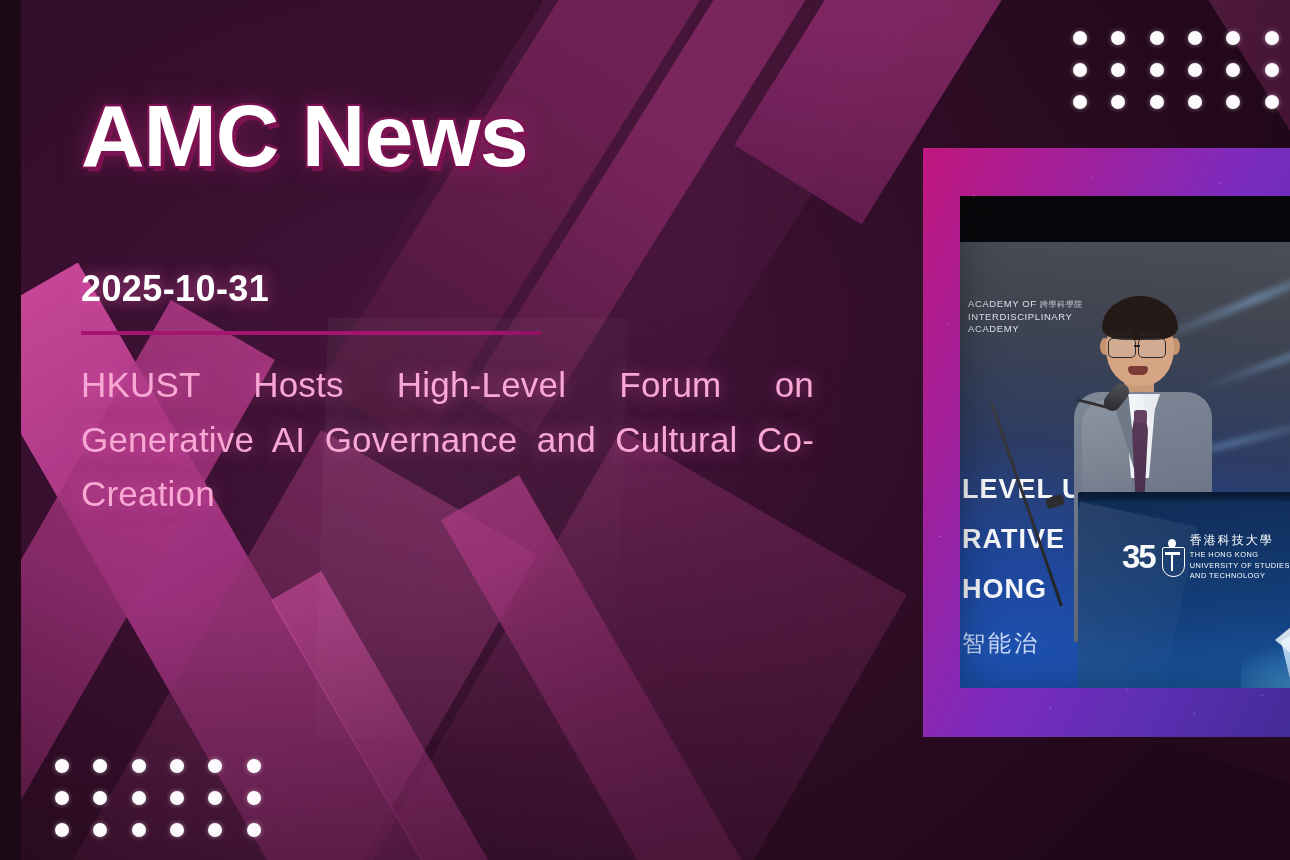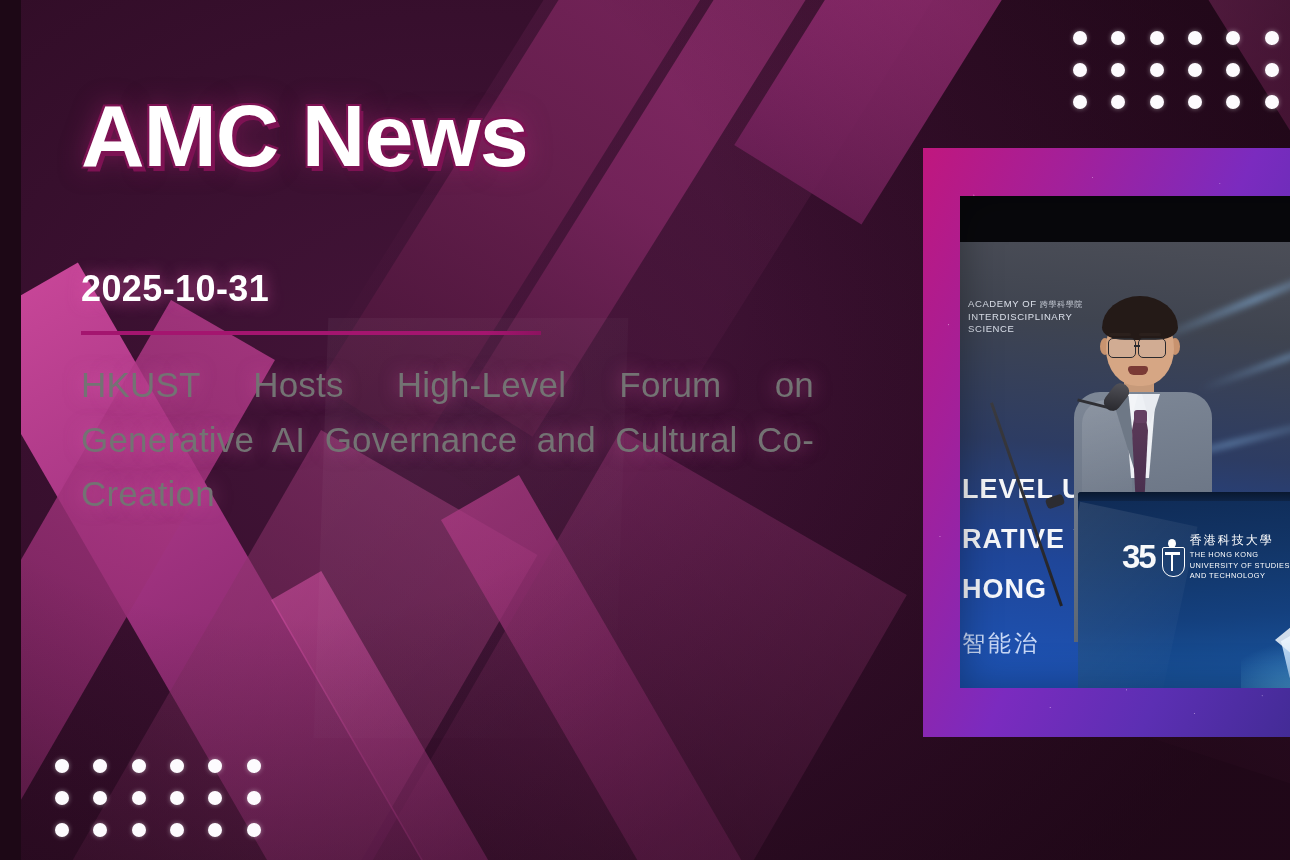--- a/index.html
+++ b/index.html
@@ -206,21 +206,21 @@
     background: linear-gradient(90deg, #a4156f 0%, #a4156f 88%, #8d1260 100%);
   }
 
   .headline {
     position: absolute;
     left: 60px; top: 358px;
     width: 733px;
     font-size: 35px;
     line-height: 1.56;
     font-weight: normal;
-    color: #737373;
+    color: #f9a8d4;
     text-align: justify;
     text-justify: inter-word;
     letter-spacing: .2px;
     text-shadow: 0 0 18px rgba(232,96,180,.55);
   }
   .headline::after {
     content: "";
     display: inline-block;
     width: 100%;
   }
@@ -583,21 +583,21 @@
         <div class="beam beam-2"></div>
         <div class="beam beam-3"></div>
         <div class="beam beam-4"></div>
 
         <div class="bd-logo">
           <div>
             <span>ACADEMY OF</span>
             <span class="cn">跨學科學院</span>
           </div>
           <div>INTERDISCIPLINARY</div>
-          <div>SCIENCE</div>
+          <div>ACADEMY</div>
         </div>
 
         <div class="bd-big bd-line1">LEVEL           UM ON</div>
         <div class="bd-big bd-line2">RATIVE        VERNANCE</div>
         <div class="bd-big bd-line3">HONG</div>
         <div class="bd-cn">智能治</div>
       </div>
       <div class="scene-top-black"></div>
 
       <div class="person">

